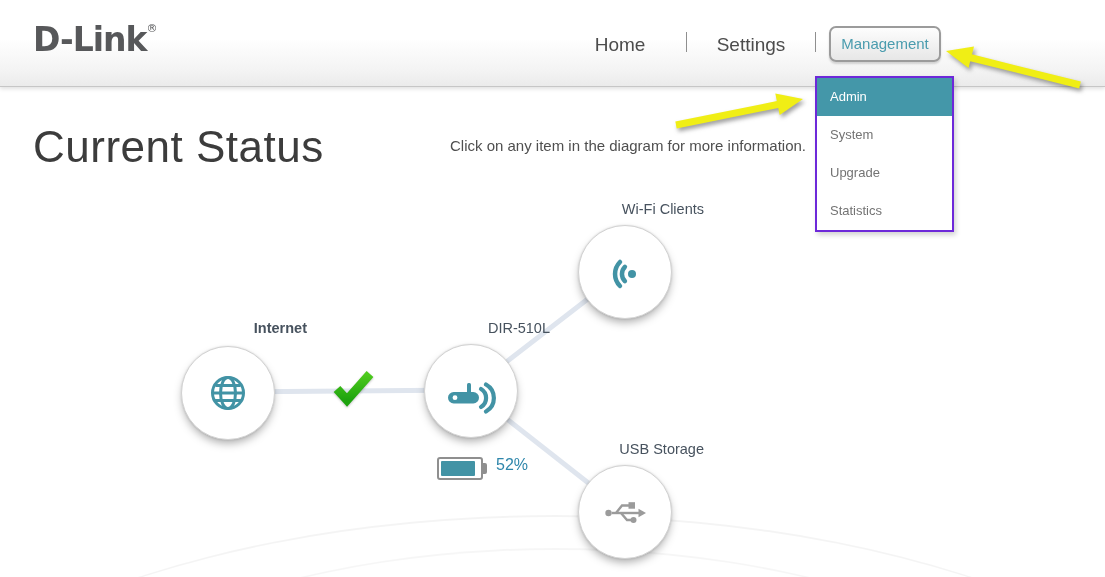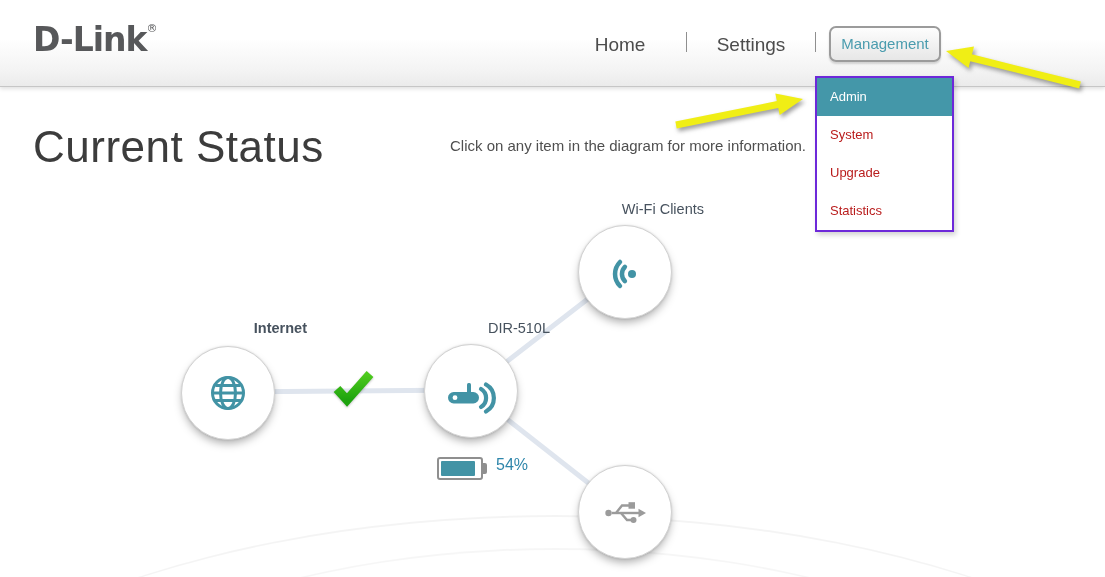--- a/index.html
+++ b/index.html
@@ -17,21 +17,21 @@
   .nav-sep{position:absolute;top:32px;width:1px;height:20px;background:#8f8f8f;}
   .nav-btn{position:absolute;left:829px;top:26px;width:108px;height:32px;line-height:32px;
     text-align:center;font-size:15px;color:#4a9cae;cursor:pointer;
     border:2px solid #9b9b9b;border-radius:7px;
     background:linear-gradient(180deg,#fdfdfd,#e7e7e7);
     box-shadow:0 2px 2px rgba(0,0,0,0.15);}
 
   
   .dropdown{position:absolute;left:815px;top:76px;width:135px;background:#ffffff;
     border:2px solid #6d28d9;box-shadow:2px 3px 5px rgba(0,0,0,0.18);z-index:10;}
-  .dropdown .item{height:38px;line-height:38px;padding-left:13px;font-size:13px;color:#b91c1c;cursor:pointer;}
+  .dropdown .item{height:38px;line-height:38px;padding-left:13px;font-size:13px;color:#737373;cursor:pointer;}
   .dropdown .item.selected{background:#4497a9;color:#ffffff;}
 
   
   .page-title{position:absolute;left:33px;top:122px;font-size:44px;color:#3c3c3c;
     font-weight:300;letter-spacing:0.5px;z-index:2;}
   .hint{position:absolute;left:450px;top:137px;width:400px;text-align:left;
     font-size:15px;color:#4f4f4f;z-index:2;}
 
   
   .links{position:absolute;left:0;top:0;z-index:1;}
@@ -84,20 +84,21 @@
     <div class="item">Upgrade</div>
     <div class="item">Statistics</div>
   </div>
 
   <div class="page-title">Current Status</div>
   <div class="hint">Click on any item in the diagram for more information.</div>
 
   <div class="node-label" style="left:147px;top:320px;font-weight:bold;">Internet</div>
   <div class="node-label" style="left:390px;top:320px;">DIR-510L</div>
   <div class="node-label" style="left:544px;top:201px;">Wi-Fi Clients</div>
+  <div class="node-label" style="left:544px;top:441px;">USB Storage</div>
 
   <div class="node" style="left:181px;top:346px;">
     <svg width="46" height="46" viewBox="0 0 46 46">
       <g stroke="#4293a5" stroke-width="3" fill="none">
         <circle cx="23" cy="23" r="15.5"></circle>
         <ellipse cx="23" cy="23" rx="7.5" ry="15.5"></ellipse>
         <line x1="7.5" y1="23" x2="38.5" y2="23"></line>
         <line x1="10.5" y1="15.5" x2="35.5" y2="15.5"></line>
         <line x1="10" y1="30.5" x2="36" y2="30.5"></line>
       </g>
@@ -147,21 +148,21 @@
           <stop offset="1" stop-color="#1ea30e"></stop>
       </linearGradient>
     </defs>
     <polyline points="4,18 14,29 37,3" stroke="url(#gGreen)" stroke-width="9" fill="none"></polyline>
   </svg>
 
   <div class="battery">
     <div class="fill"></div>
     <div class="nub"></div>
   </div>
-  <div class="battery-pct">54%</div>
+  <div class="battery-pct">52%</div>
 
   <svg class="arrows" width="1105" height="577">
     <g>
       <line x1="1080" y1="85" x2="968" y2="57" stroke="#f0ee15" stroke-width="7"></line>
       <polygon points="946,51 974,46.5 968.5,68" fill="#f0ee15"></polygon>
     </g>
     <g>
       <line x1="676" y1="125" x2="780" y2="104" stroke="#f0ee15" stroke-width="7"></line>
       <polygon points="803,99 779.7,115 775.3,93.4" fill="#f0ee15"></polygon>
     </g>

